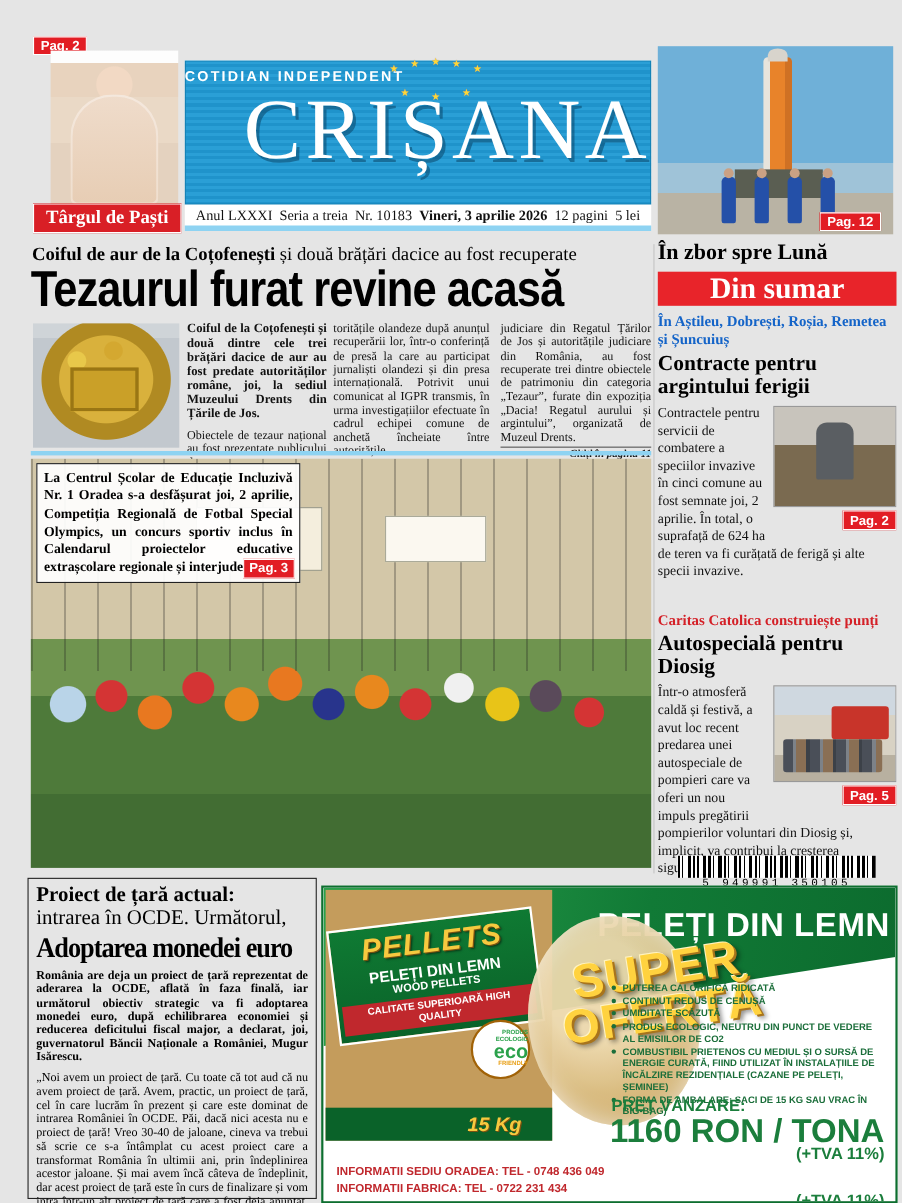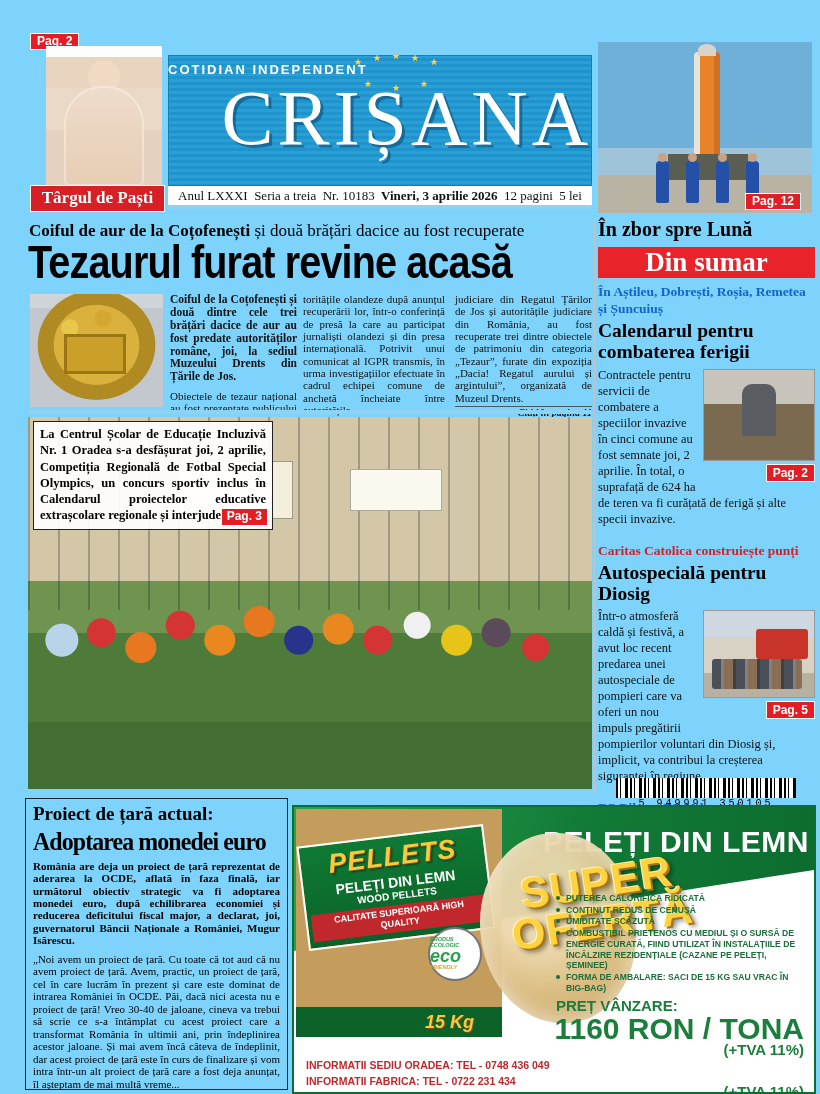--- a/index.html
+++ b/index.html
@@ -1,17 +1,17 @@
 <!DOCTYPE html>
 <html><head>
 <meta charset="utf-8">
 <style>
   * { margin:0; padding:0; box-sizing:border-box; }
   body { background:#fff; font-family:"Liberation Serif", serif; }
-  .page { position:relative; width:820px; height:1094px; background:#7dd3fc; overflow:hidden; }
+  .page { position:relative; width:820px; height:1094px; background:#e5e5e5; overflow:hidden; }
 
   .badge { position:absolute; background:#e21d24; color:#fff; font-family:"Liberation Sans",sans-serif;
            font-weight:bold; font-size:12px; padding:2px 7px; line-height:1.1; box-shadow:0 0 0 1px #fff inset; }
 
   
   .girl-photo { position:absolute; left:46px; top:46px; width:116px; height:140px;
     background:
       radial-gradient(circle at 50% 22%, #f2d9c4 0 16px, transparent 17px),
       radial-gradient(circle at 62% 52%, #9fc8e8 0 14px, transparent 15px),
       linear-gradient(180deg,#fdfdfd 0 8%, #e8d3be 8% 30%, #ead9c6 30% 60%, #e4d2bf 60% 100%);
@@ -154,21 +154,21 @@
       background-color:#c49c5c; }
   .bag-label { position:absolute; left:6px; top:26px; width:188px; transform:rotate(-7deg);
       background:linear-gradient(180deg,#0f7a33,#0a6229); border:2px solid #fff; padding:4px 4px 6px; text-align:center; }
   .bag-pellets { font-family:"Liberation Sans",sans-serif; font-weight:900; font-style:italic; font-size:27px;
       color:#f7c93f; text-shadow:1px 1px 0 #7a5210, 2px 2px 2px rgba(0,0,0,.5); letter-spacing:1px;}
   .bag-sub1 { color:#fff; font-family:"Liberation Sans",sans-serif; font-weight:800; font-size:14px; margin-top:2px; }
   .bag-sub2 { color:#fff; font-family:"Liberation Sans",sans-serif; font-weight:700; font-size:10px; }
   .bag-quality { margin-top:4px; background:#c0282d; color:#fff; font-family:"Liberation Sans",sans-serif;
       font-weight:700; font-size:9px; padding:2px 2px; line-height:1.25; }
   .eco-circle { position:absolute; left:132px; top:118px; width:54px; height:54px; border-radius:50%;
-      background:#fff; border:2px solid #737373; text-align:left; font-family:"Liberation Sans",sans-serif;font-style:italic; }
+      background:#fff; border:2px solid #a16207; text-align:right; font-family:"Liberation Sans",sans-serif; }
   .eco-top { font-size:5.5px; color:#2aa14b; font-weight:700; margin-top:7px; }
   .eco-word { font-size:18px; font-weight:900; color:#2aa14b; line-height:.9; }
   .eco-bottom { font-size:5.5px; color:#e8a018; font-weight:700; }
   .bag-bottom { position:absolute; left:0; bottom:0; width:100%; height:30px; background:#0a6229; }
   .bag-weight { position:absolute; right:28px; bottom:4px; color:#f7c93f; font-family:"Liberation Sans",sans-serif;
       font-weight:900; font-style:italic; font-size:18px; text-shadow:1px 1px 0 #7a5210; }
   .sack { position:absolute; left:186px; top:26px; width:156px; height:190px; border-radius:48% 52% 46% 54%;
       background:radial-gradient(circle at 40% 35%, #ecd8ac 0 30%, #d9ba7c 60%, #c4a05c 100%);
       box-shadow:inset 0 0 22px rgba(255,255,255,.7); opacity:.95; }
   .offer { position:absolute; left:214px; top:56px; transform:rotate(-9deg); text-align:center;
@@ -232,29 +232,29 @@
   <div class="badge" style="left:745px; top:193px;">Pag. 12</div>
   <div class="moon-headline">În zbor spre Lună</div>
 
   <div class="sumar-banner">Din sumar</div>
   <div class="vrule"></div>
 
   <div class="sidebar">
 
     <div class="sec">
       <div class="kicker-blue">În Aștileu, Dobrești, Roșia, Remetea și Șuncuiuș</div>
-      <div class="sec-headline">Calendarul pentru combaterea ferigii</div>
+      <div class="sec-headline">Contracte pentru argintului ferigii</div>
       <div class="photo-wrap">
         <div class="sec-photo photo-sign"></div>
         <span class="sec-badge">Pag. 2</span>
       </div>
       <div class="sec-body">Contractele pentru servicii de combatere a speciilor invazive în cinci comune au fost semnate joi, 2 aprilie. În total, o suprafață de 624 ha de teren va fi curățată de ferigă și alte specii invazive.</div>
     </div>
 
-    <div class="sec" style="margin-top:16px;">
+    <div class="sec" style="margin-top:29px;">
       <div class="kicker-red">Caritas Catolica construiește punți</div>
       <div class="sec-headline">Autospecială pentru Diosig</div>
       <div class="photo-wrap">
         <div class="sec-photo photo-fire"></div>
         <span class="sec-badge">Pag. 5</span>
       </div>
       <div class="sec-body">Într-o atmosferă caldă și festivă, a avut loc recent predarea unei autospeciale de pompieri care va oferi un nou impuls pregătirii pompierilor voluntari din Diosig și, implicit, va contribui la creșterea siguranței în regiune.</div>
     </div>
 
     <div class="sec" style="margin-top:14px;">
@@ -294,20 +294,21 @@
     <div class="banner-a"></div>
     <div class="banner-b"></div>
     <div class="overlay-note">
       <span>La Centrul Școlar de Educație Incluzivă Nr. 1 Oradea s-a desfășurat joi, 2 aprilie, Competiția Regională de Fotbal Special Olympics, un concurs sportiv inclus în Calendarul proiectelor educative extrașcolare regionale și interjudețene.</span>
       <span class="overlay-badge">Pag. 3</span>
     </div>
   </div>
 
   <div class="euro-box">
     <div class="euro-k1">Proiect de țară actual:</div>
+    <div class="euro-k2">intrarea în OCDE. Următorul,</div>
     <div class="euro-headline">Adoptarea monedei euro</div>
     <div class="euro-lead">România are deja un proiect de țară reprezentat de aderarea la OCDE, aflată în faza finală, iar următorul obiectiv strategic va fi adoptarea monedei euro, după echilibrarea economiei și reducerea deficitului fiscal major, a declarat, joi, guvernatorul Băncii Naționale a României, Mugur Isărescu.</div>
     <div class="euro-body">„Noi avem un proiect de țară. Cu toate că tot aud că nu avem proiect de țară. Avem, practic, un proiect de țară, cel în care lucrăm în prezent și care este dominat de intrarea României în OCDE. Păi, dacă nici acesta nu e proiect de țară! Vreo 30-40 de jaloane, cineva va trebui să scrie ce s-a întâmplat cu acest proiect care a transformat România în ultimii ani, prin îndeplinirea acestor jaloane. Și mai avem încă câteva de îndeplinit, dar acest proiect de țară este în curs de finalizare și vom intra într-un alt proiect de țară care a fost deja anunțat, îl așteptam de mai multă vreme...</div>
 
   </div>
 
   <div class="ad">
     <div class="ad-green"></div>
     <div class="ad-title">PELEȚI DIN LEMN</div>
 
@@ -330,20 +331,21 @@
     <div class="sack"></div>
     <div class="offer">
       <div>SUPER</div>
       <div>OFERTĂ</div>
     </div>
 
     <ul class="ad-bullets">
       <li>PUTEREA CALORIFICĂ RIDICATĂ</li>
       <li>CONȚINUT REDUS DE CENUȘĂ</li>
       <li>UMIDITATE SCĂZUTĂ</li>
+      <li>PRODUS ECOLOGIC, NEUTRU DIN PUNCT DE VEDERE AL EMISIILOR DE CO2</li>
       <li>COMBUSTIBIL PRIETENOS CU MEDIUL ȘI O SURSĂ DE ENERGIE CURATĂ, FIIND UTILIZAT ÎN INSTALAȚIILE DE ÎNCĂLZIRE REZIDENȚIALE (CAZANE PE PELEȚI, ȘEMINEE)</li>
       <li>FORMA DE AMBALARE: SACI DE 15 KG SAU VRAC ÎN BIG-BAG)</li>
     </ul>
 
     <div class="price-label">PREȚ VÂNZARE:</div>
     <div class="price1">1160 RON / TONA</div>
     <div class="tva1">(+TVA 11%)</div>
     <div class="tva2">(+TVA 11%)</div>
     <div class="contact1">INFORMATII SEDIU ORADEA: TEL - 0748 436 049</div>
     <div class="contact2">INFORMATII FABRICA: TEL - 0722 231 434</div>

